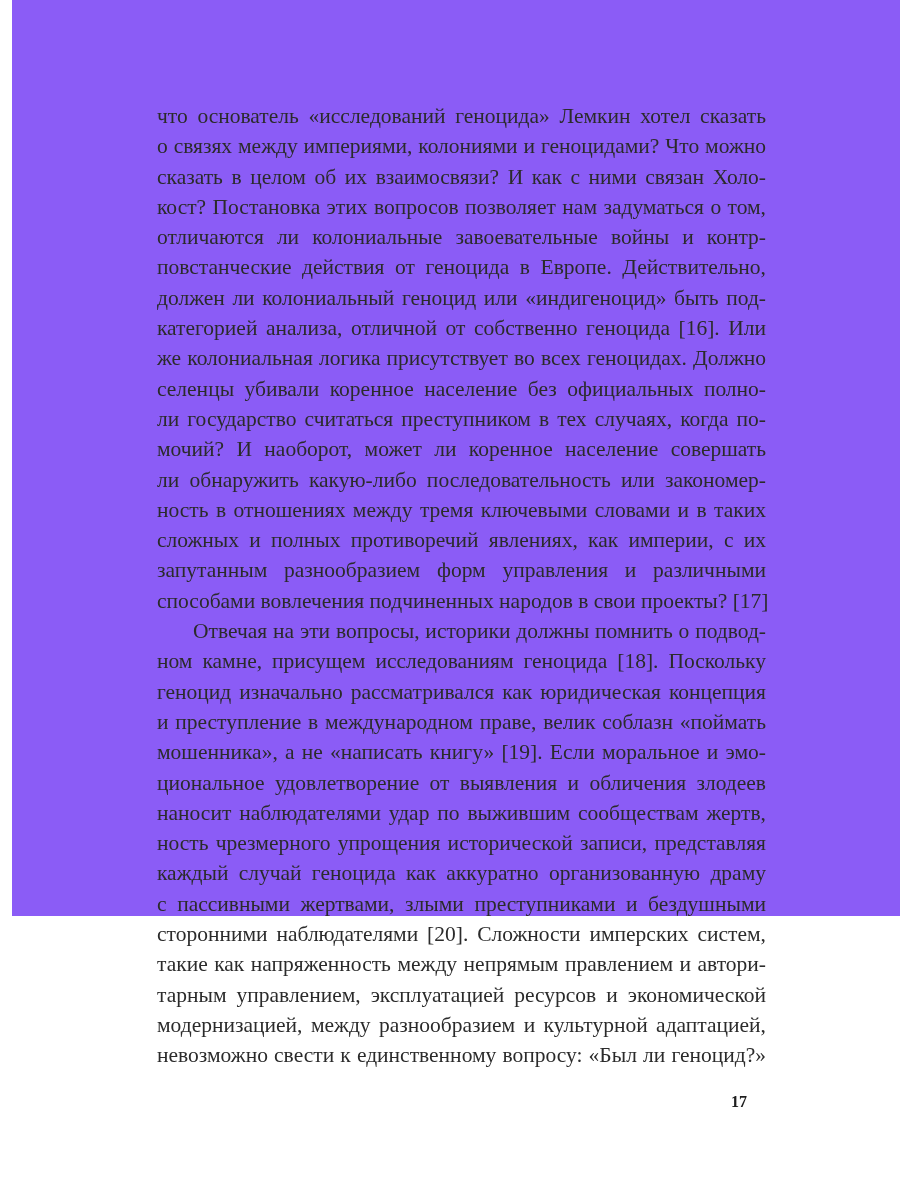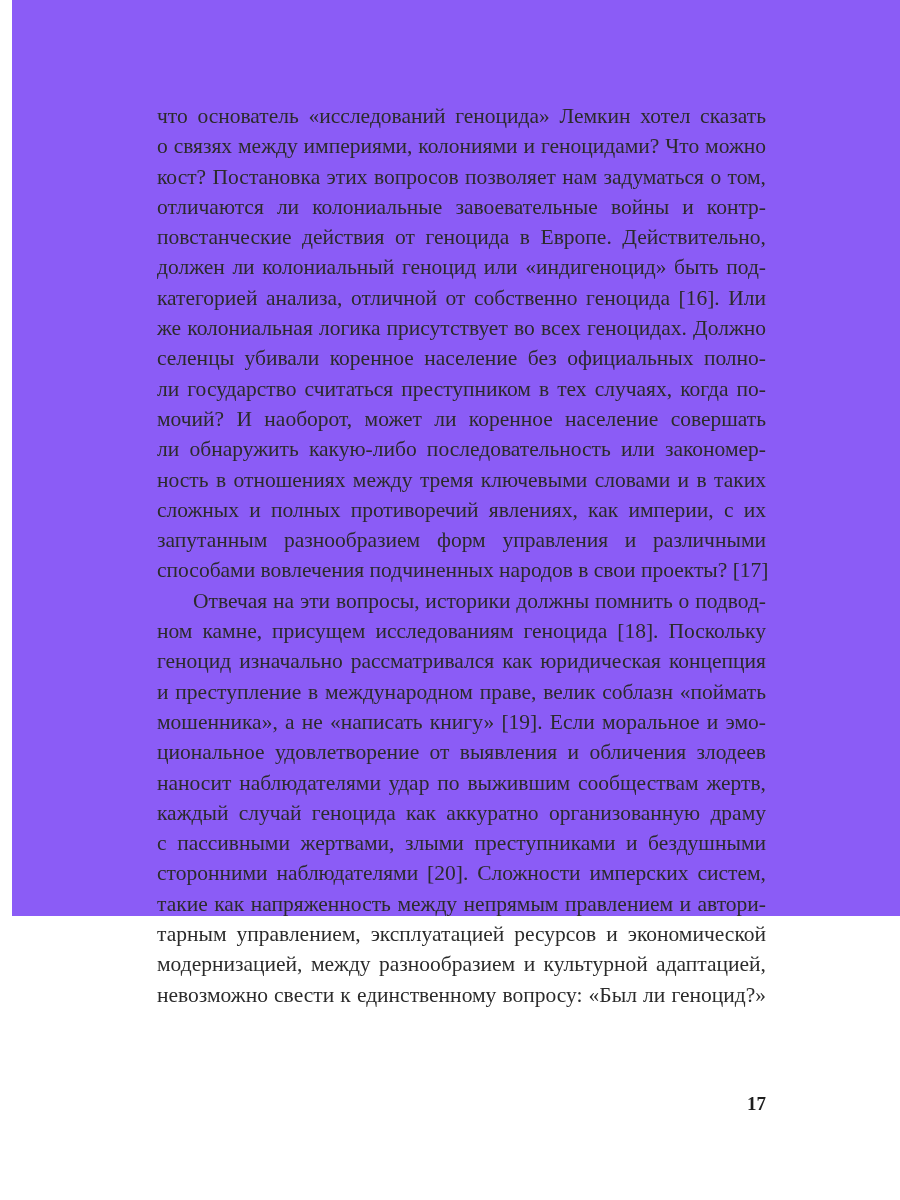--- a/index.html
+++ b/index.html
@@ -38,36 +38,37 @@
       overflow: visible;
     }
     .line.indent {
       padding-left: 36px;
     }
     .page-number {
       position: absolute;
       left: 700px;
       top: 1093px;
       width: 54px;
-      text-align: right;
+      text-align: center;
       font-family: "Liberation Serif", "DejaVu Serif", serif;
       font-weight: bold;
-      font-size: 19px;
+      font-size: 16px;
       color: #1e1e1e;
     }
   </style>
 </head>
 <body>
 
 <div class="page">
   <div class="text-block">
 
     <div>
       <span class="line">что основатель «исследований геноцида» Лемкин хотел сказать</span>
       <span class="line">о связях между империями, колониями и геноцидами? Что можно</span>
+      <span class="line">сказать в целом об их взаимосвязи? И как с ними связан Холо-</span>
       <span class="line">кост? Постановка этих вопросов позволяет нам задуматься о том,</span>
       <span class="line">отличаются ли колониальные завоевательные войны и контр-</span>
       <span class="line">повстанческие действия от геноцида в Европе. Действительно,</span>
       <span class="line">должен ли колониальный геноцид или «индигеноцид» быть под-</span>
       <span class="line">категорией анализа, отличной от собственно геноцида [16]. Или</span>
       <span class="line">же колониальная логика присутствует во всех геноцидах. Должно</span>
       <span class="line">селенцы убивали коренное население без официальных полно-</span>
       <span class="line">ли государство считаться преступником в тех случаях, когда по-</span>
       <span class="line">мочий? И наоборот, может ли коренное население совершать</span>
       <span class="line">ли обнаружить какую-либо последовательность или закономер-</span>
@@ -78,20 +79,21 @@
     </div>
 
     <div>
       <span class="line indent">Отвечая на эти вопросы, историки должны помнить о подвод-</span>
       <span class="line">ном камне, присущем исследованиям геноцида [18]. Поскольку</span>
       <span class="line">геноцид изначально рассматривался как юридическая концепция</span>
       <span class="line">и преступление в международном праве, велик соблазн «поймать</span>
       <span class="line">мошенника», а не «написать книгу» [19]. Если моральное и эмо-</span>
       <span class="line">циональное удовлетворение от выявления и обличения злодеев</span>
       <span class="line">наносит наблюдателями удар по выжившим сообществам жертв,</span>
+      <span class="line">ность чрезмерного упрощения исторической записи, представляя</span>
       <span class="line">каждый случай геноцида как аккуратно организованную драму</span>
       <span class="line">с пассивными жертвами, злыми преступниками и бездушными</span>
       <span class="line">сторонними наблюдателями [20]. Сложности имперских систем,</span>
       <span class="line">такие как напряженность между непрямым правлением и автори-</span>
       <span class="line">тарным управлением, эксплуатацией ресурсов и экономической</span>
       <span class="line">модернизацией, между разнообразием и культурной адаптацией,</span>
       <span class="line">невозможно свести к единственному вопросу: «Был ли геноцид?»</span>
     </div>
   </div>
 

